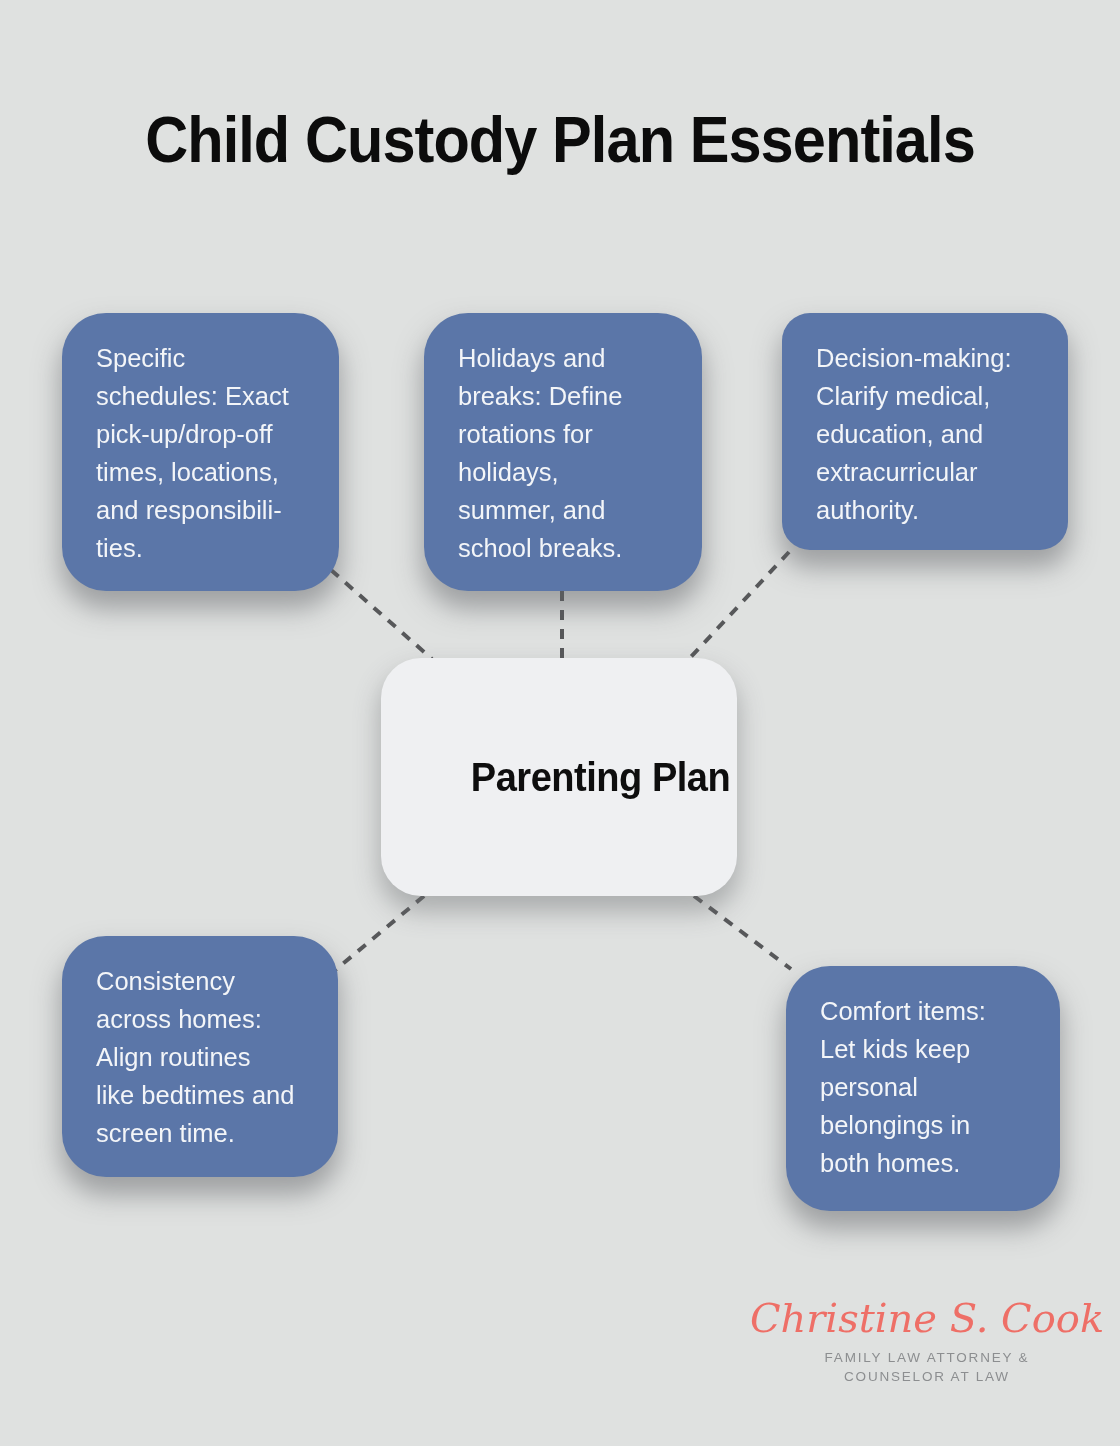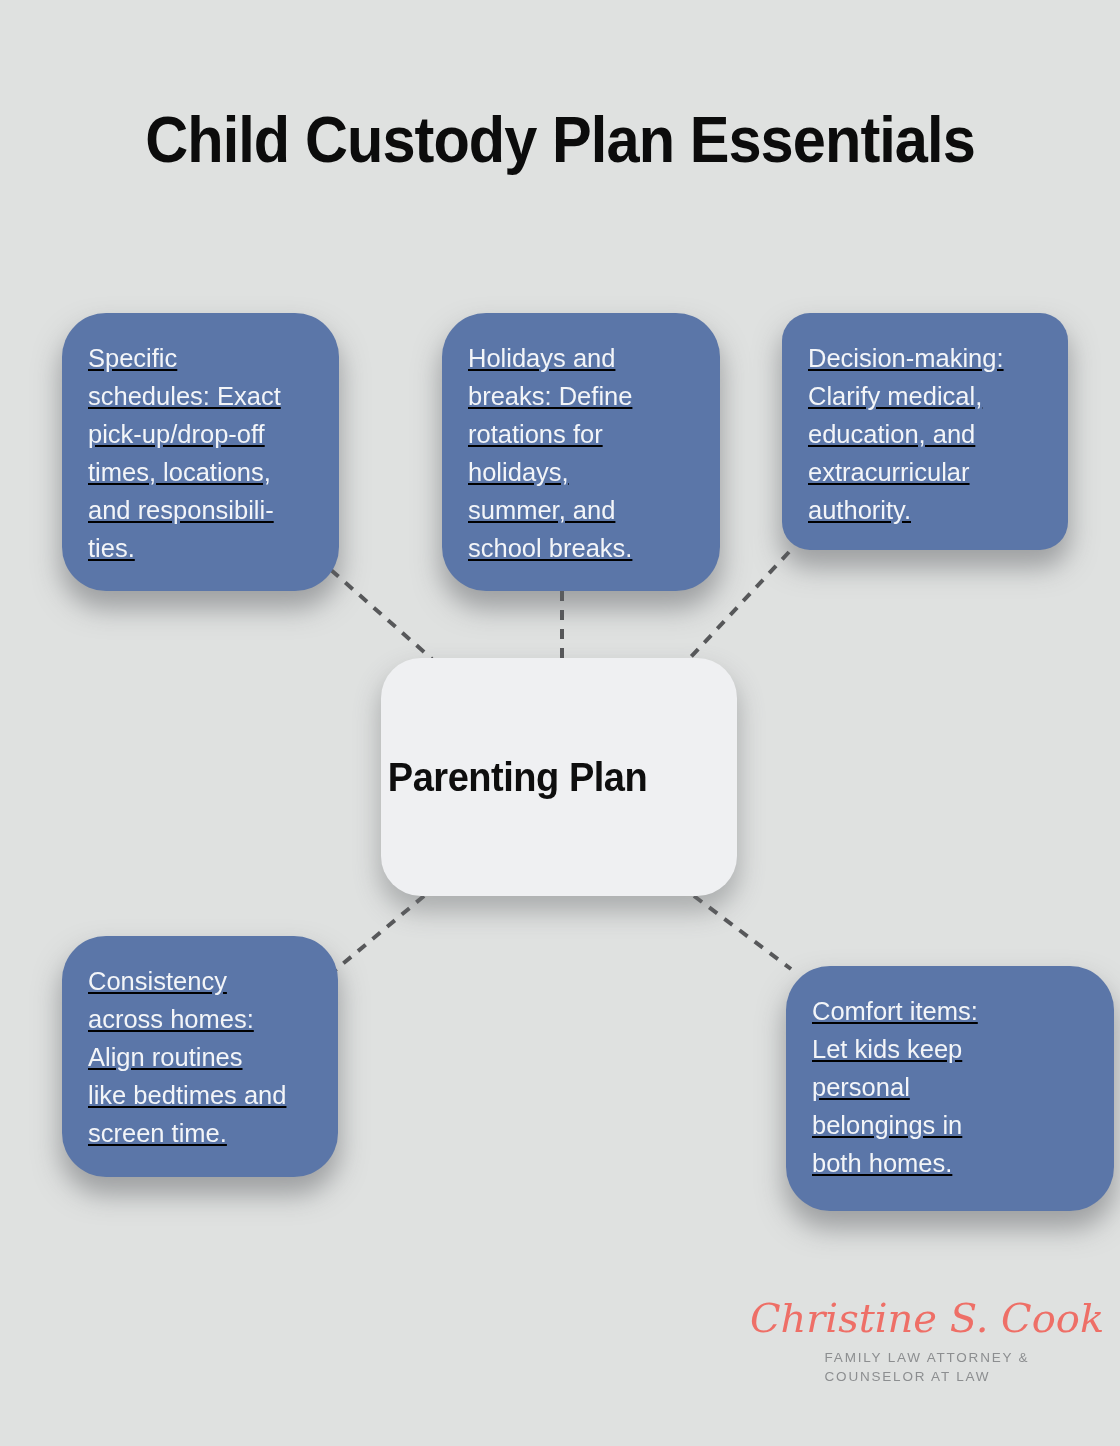--- a/index.html
+++ b/index.html
@@ -34,46 +34,45 @@
     top: 0;
     width: 1120px;
     height: 1446px;
   }
   .node {
     position: absolute;
     background: #5b76a8;
     border-radius: 44px;
     box-shadow: 0 16px 26px 2px rgba(95, 98, 101, 0.50);
     box-sizing: border-box;
-    padding: 26px 24px 24px 26px;
-    text-decoration: underline;
+    padding: 26px 24px 24px 34px;
   }
   .node-text {
     color: #f3f5f8;
     font-size: 25.5px;
     line-height: 38px;
     white-space: pre-line;
   }
   .n1 { left: 62px;  top: 313px; width: 277px; height: 278px; }
-  .n2 { left: 442px; top: 313px; width: 278px; height: 278px; }
+  .n2 { left: 424px; top: 313px; width: 278px; height: 278px; }
   .n3 { left: 782px; top: 313px; width: 286px; height: 237px; border-radius: 28px; }
   .n4 { left: 62px;  top: 936px; width: 276px; height: 241px; }
-  .n5 { left: 786px; top: 966px; width: 328px; height: 245px; }
+  .n5 { left: 786px; top: 966px; width: 274px; height: 245px; }
   .center-node {
     position: absolute;
     left: 381px;
     top: 658px;
     width: 356px;
     height: 238px;
     background: #eff0f2;
     border-radius: 40px;
     box-shadow: 0 14px 24px 2px rgba(110, 112, 115, 0.45);
     display: flex;
     align-items: center;
-    justify-content: flex-start;
+    justify-content: flex-end;
   }
   .center-label {
     font-size: 40px;
     font-weight: bold;
     color: #0e0e0e;
     letter-spacing: -0.5px;
     transform: scaleX(0.95);
     white-space: nowrap;
   }
   .logo {
@@ -91,20 +90,21 @@
     font-size: 40px;
     color: #ee6f67;
     white-space: nowrap;
     line-height: 1.1;
   }
   .logo-tagline {
     margin-top: 8px;
     font-size: 13.5px;
     letter-spacing: 1.8px;
     color: #8c8e90;
+    text-align: center;
     line-height: 19px;
     white-space: pre-line;
   }
 </style>
 </head>
 <body>
 
 <svg class="connectors" viewBox="0 0 1120 1446" xmlns="http://www.w3.org/2000/svg">
   <g stroke="#57585a" stroke-width="4" stroke-dasharray="10 9" fill="none">
     <line x1="331" y1="570" x2="432" y2="659"></line>

